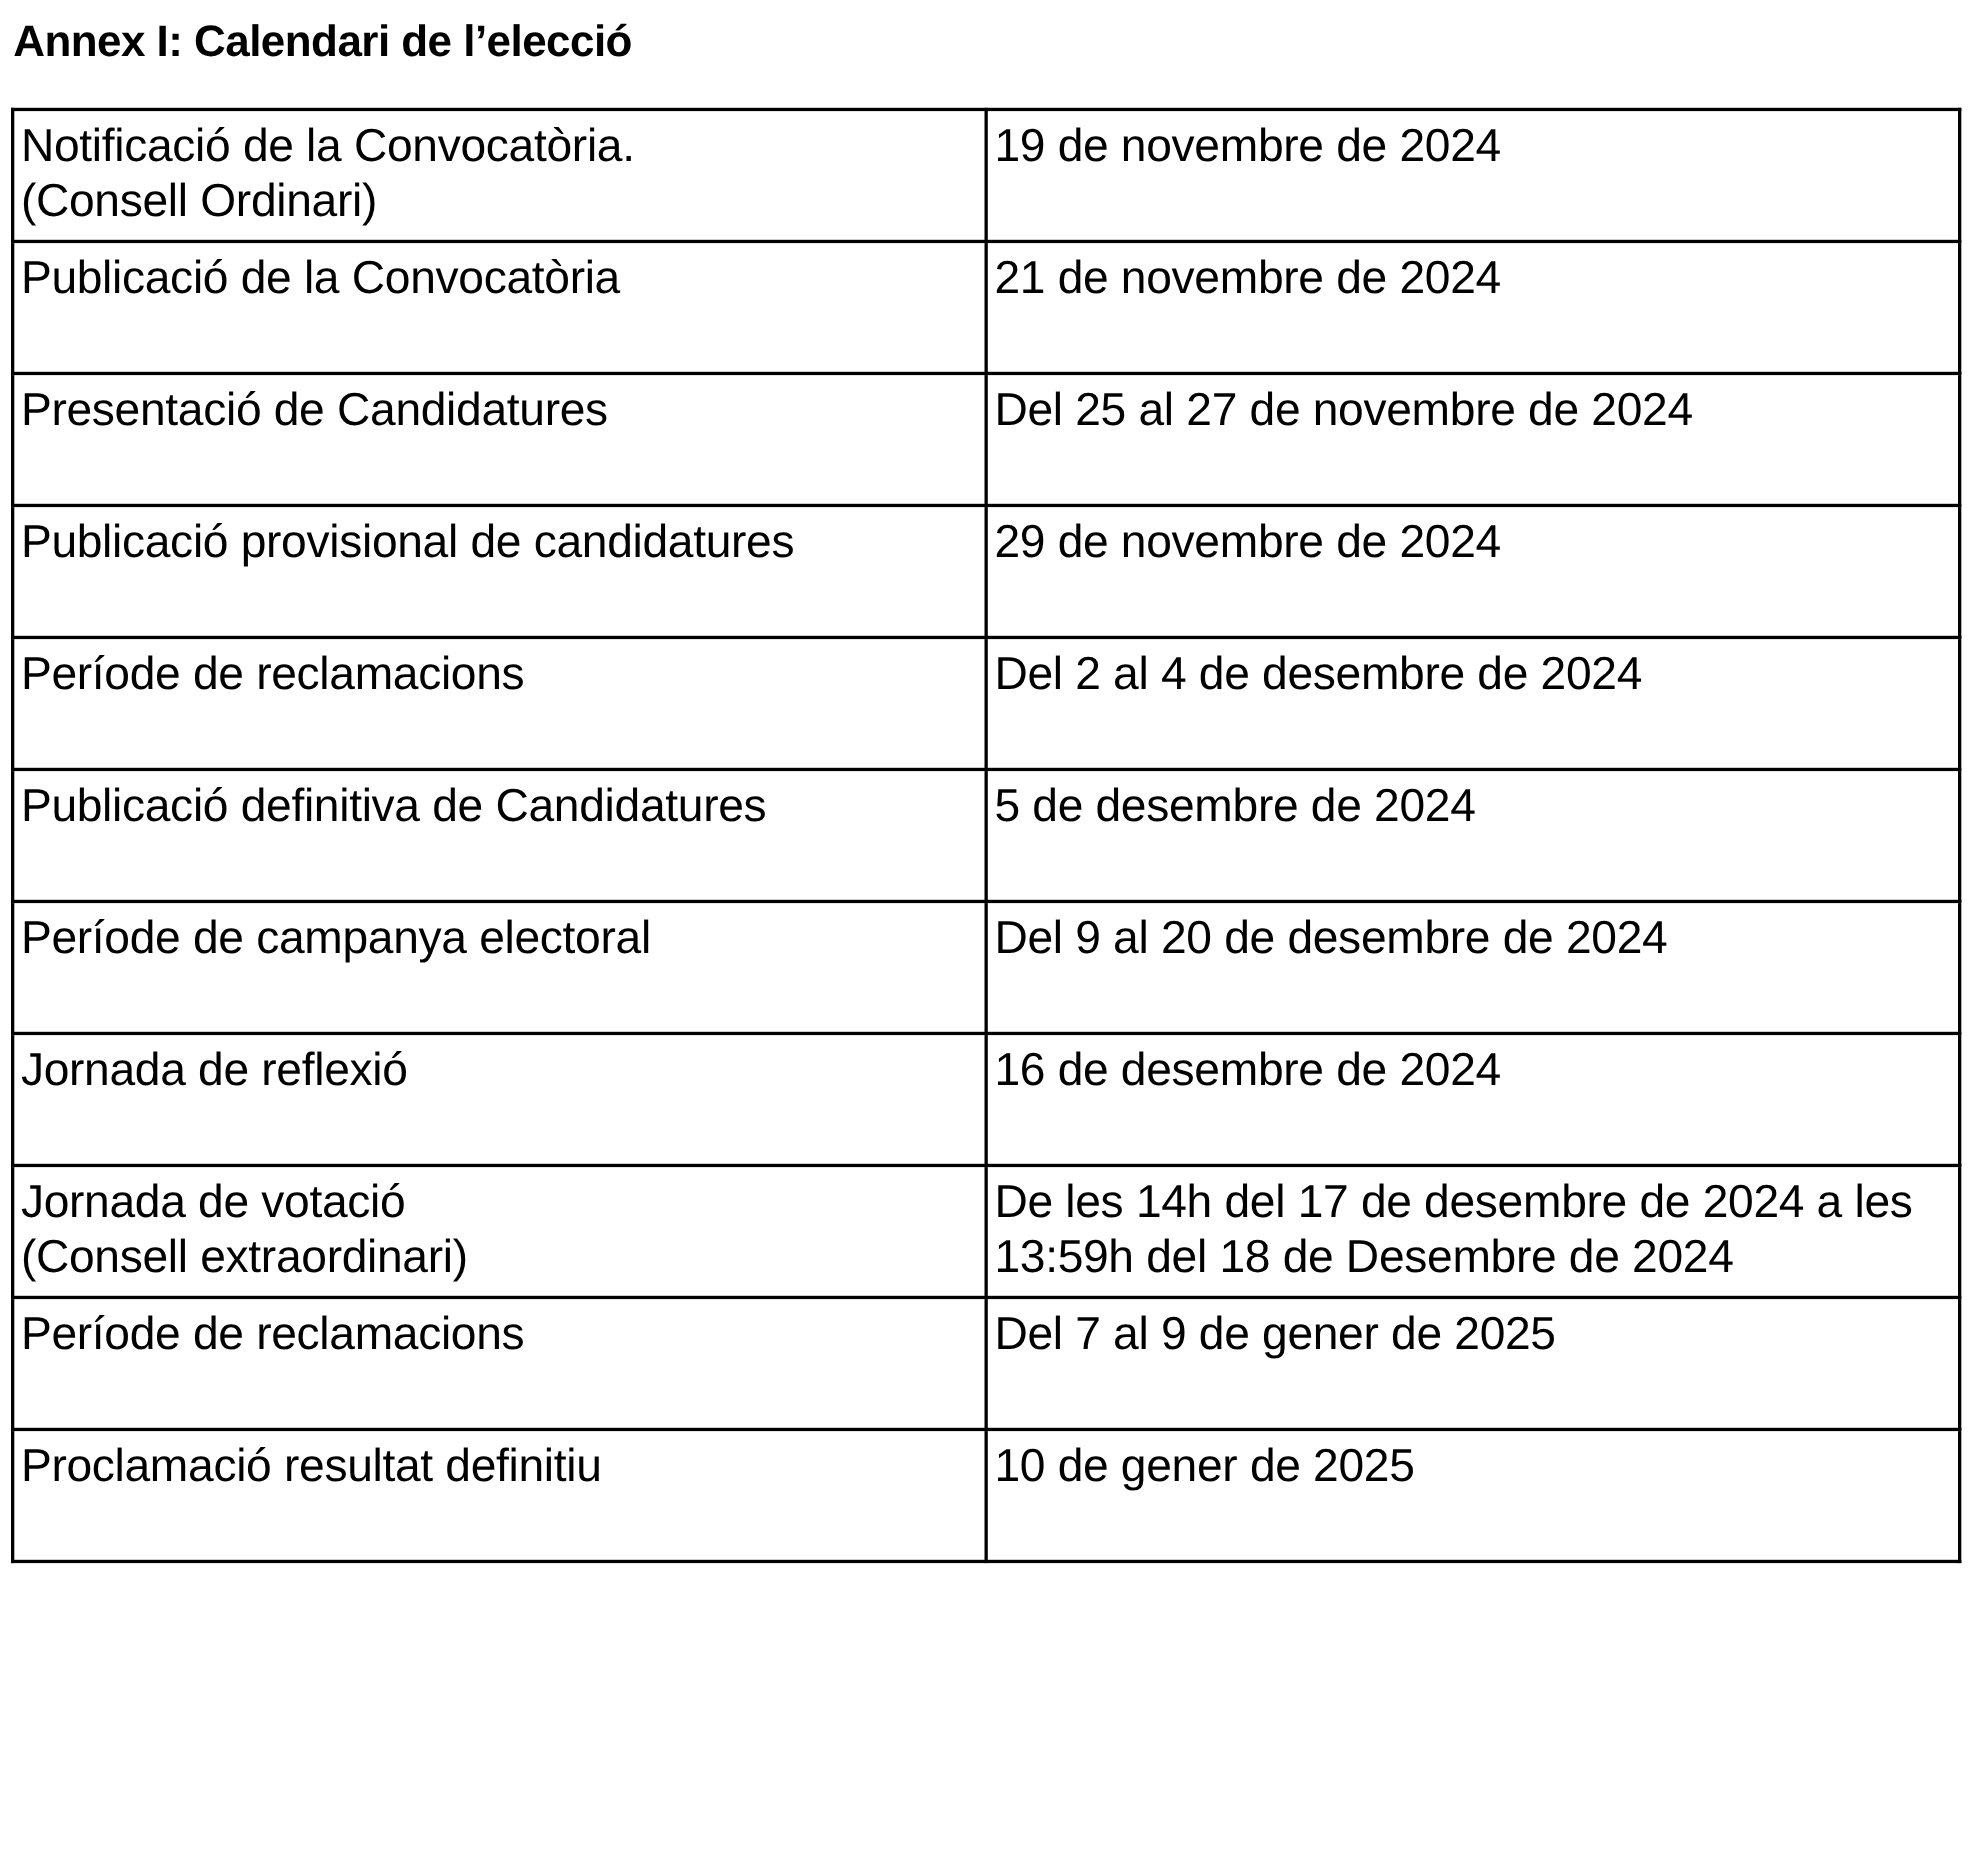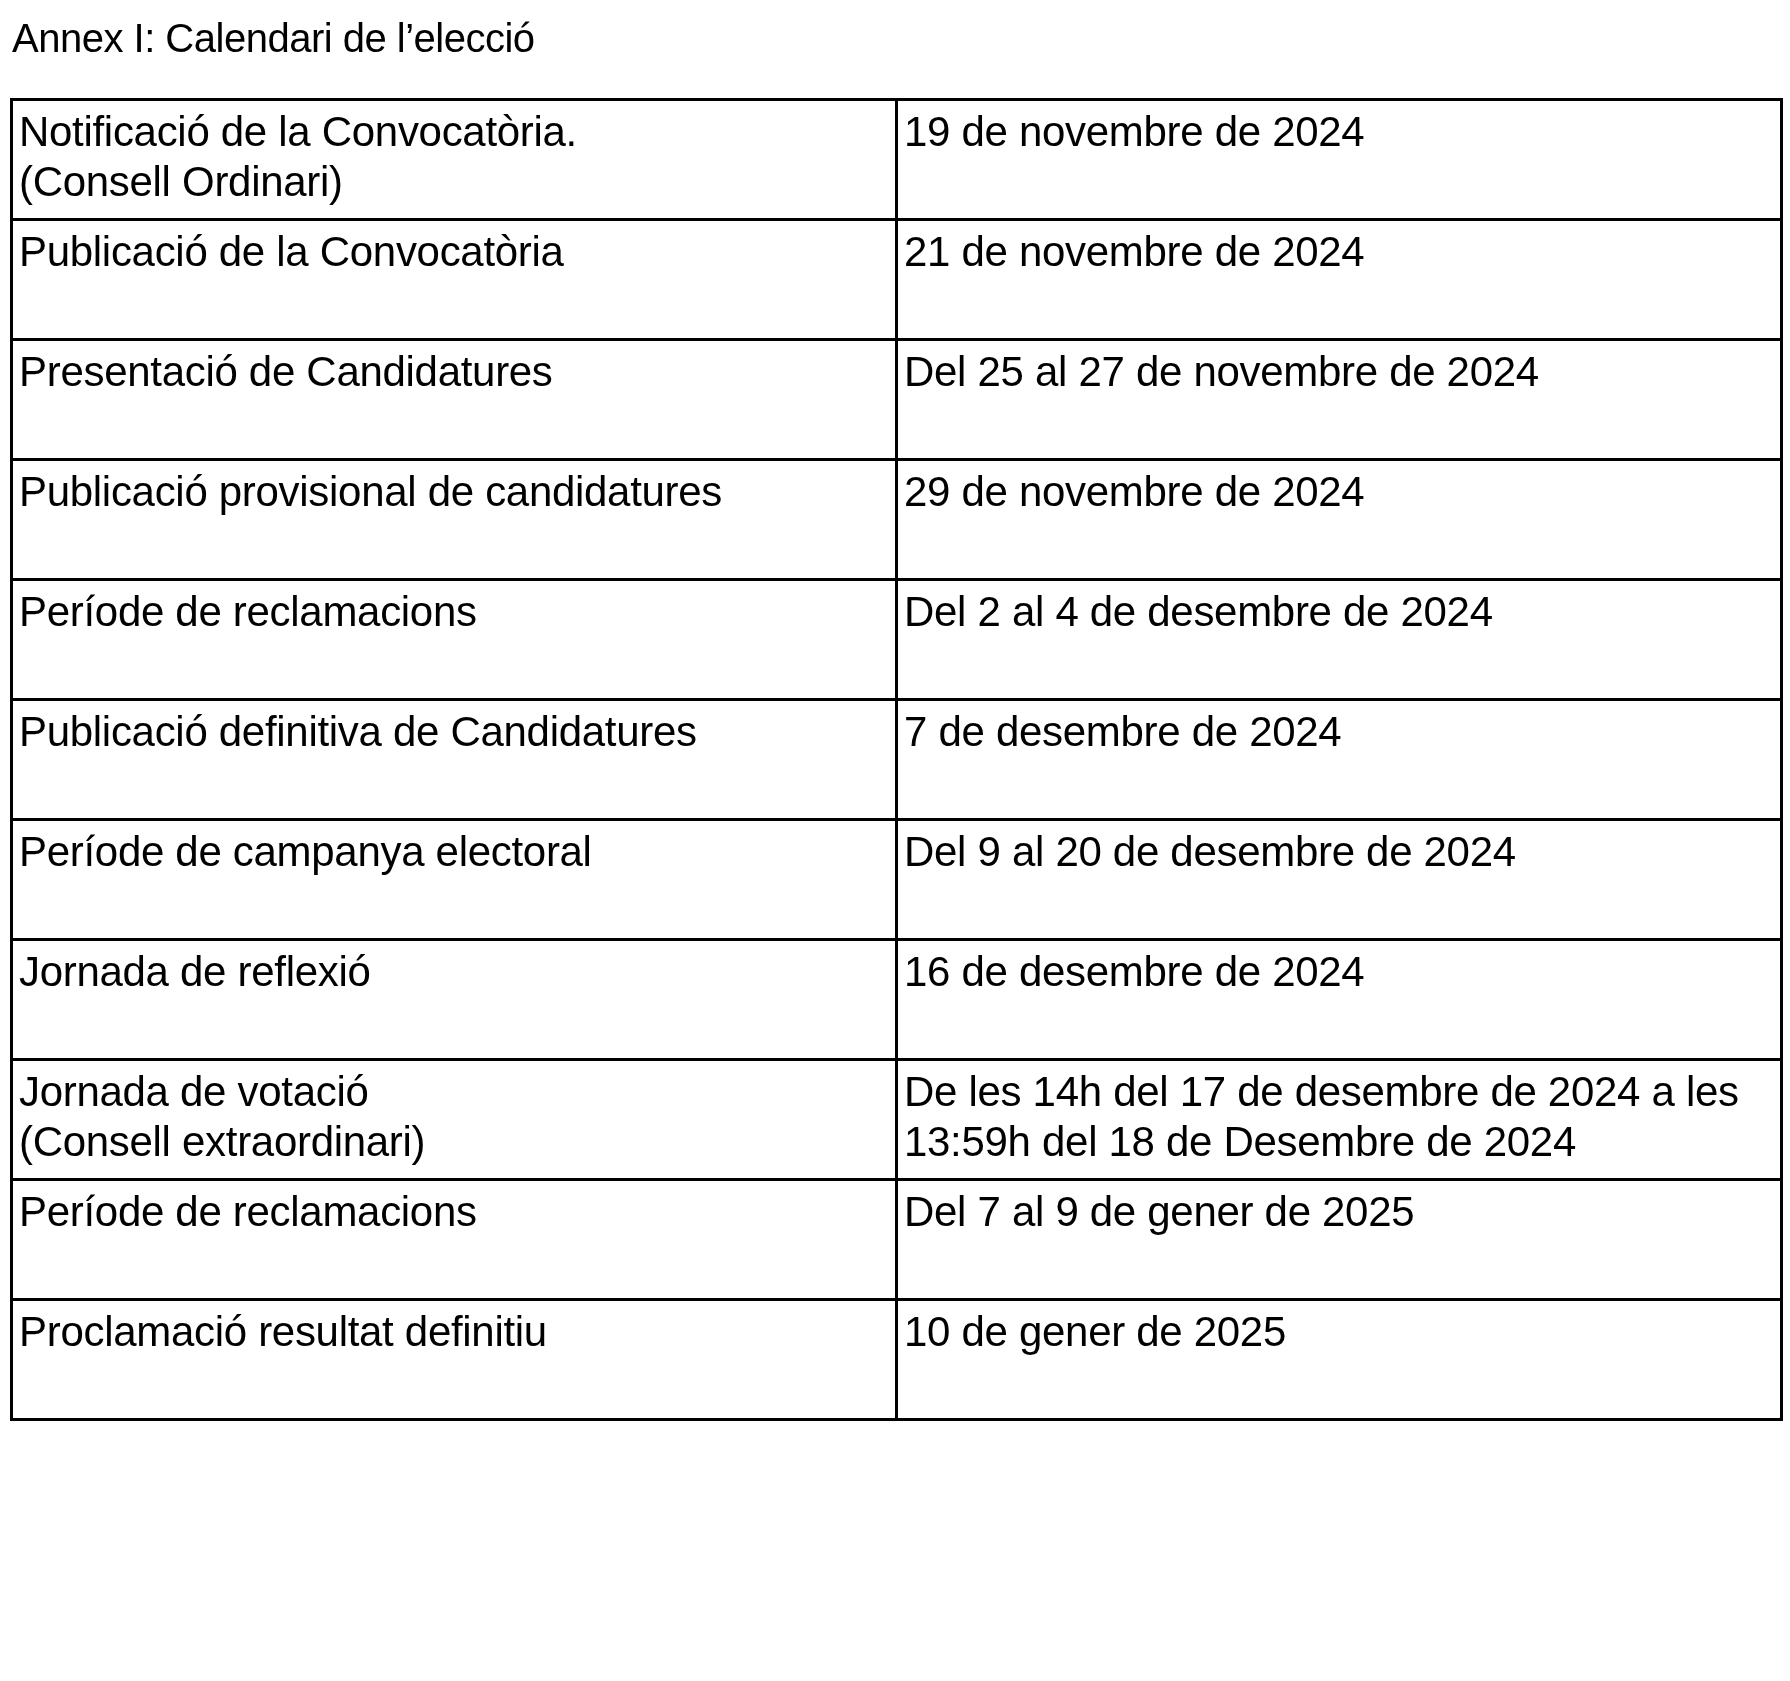--- a/index.html
+++ b/index.html
@@ -7,21 +7,21 @@
     padding: 0;
     background: #ffffff;
     width: 1790px;
     height: 1681px;
     font-family: "Liberation Sans", sans-serif;
     color: #000000;
     overflow: hidden;
   }
   .doc-title {
     font-size: 40px;
-    font-weight: normal;
+    font-weight: bold;
     letter-spacing: -0.5px;
     margin: 14px 0 0 12px;
     line-height: 48px;
     white-space: nowrap;
   }
   table.calendar {
     border-collapse: collapse;
     table-layout: fixed;
     margin: 36px 0 0 10px;
     width: 1770px;
@@ -68,21 +68,21 @@
     <tr>
       <td>Publicació provisional de candidatures</td>
       <td>29 de novembre de 2024</td>
     </tr>
     <tr>
       <td>Període de reclamacions</td>
       <td>Del 2 al 4 de desembre de 2024</td>
     </tr>
     <tr>
       <td>Publicació definitiva de Candidatures</td>
-      <td>7 de desembre de 2024</td>
+      <td>5 de desembre de 2024</td>
     </tr>
     <tr>
       <td>Període de campanya electoral</td>
       <td>Del 9 al 20 de desembre de 2024</td>
     </tr>
     <tr>
       <td>Jornada de reflexió</td>
       <td>16 de desembre de 2024</td>
     </tr>
     <tr>

